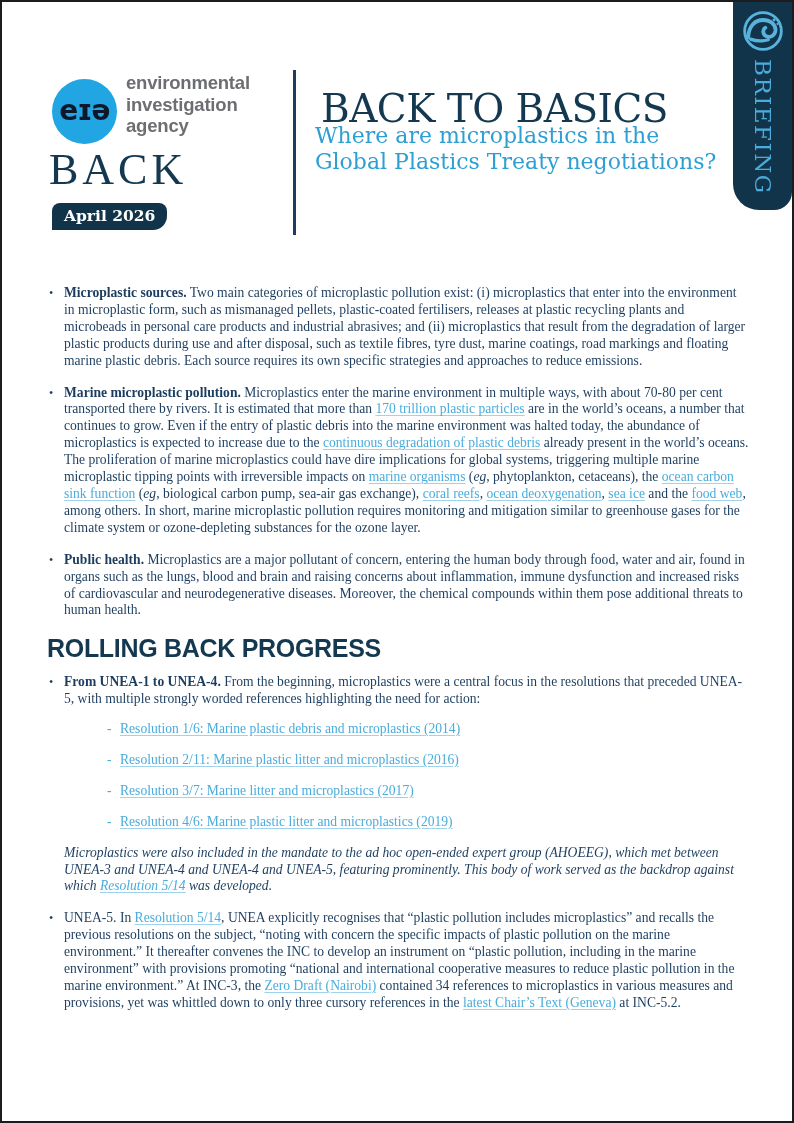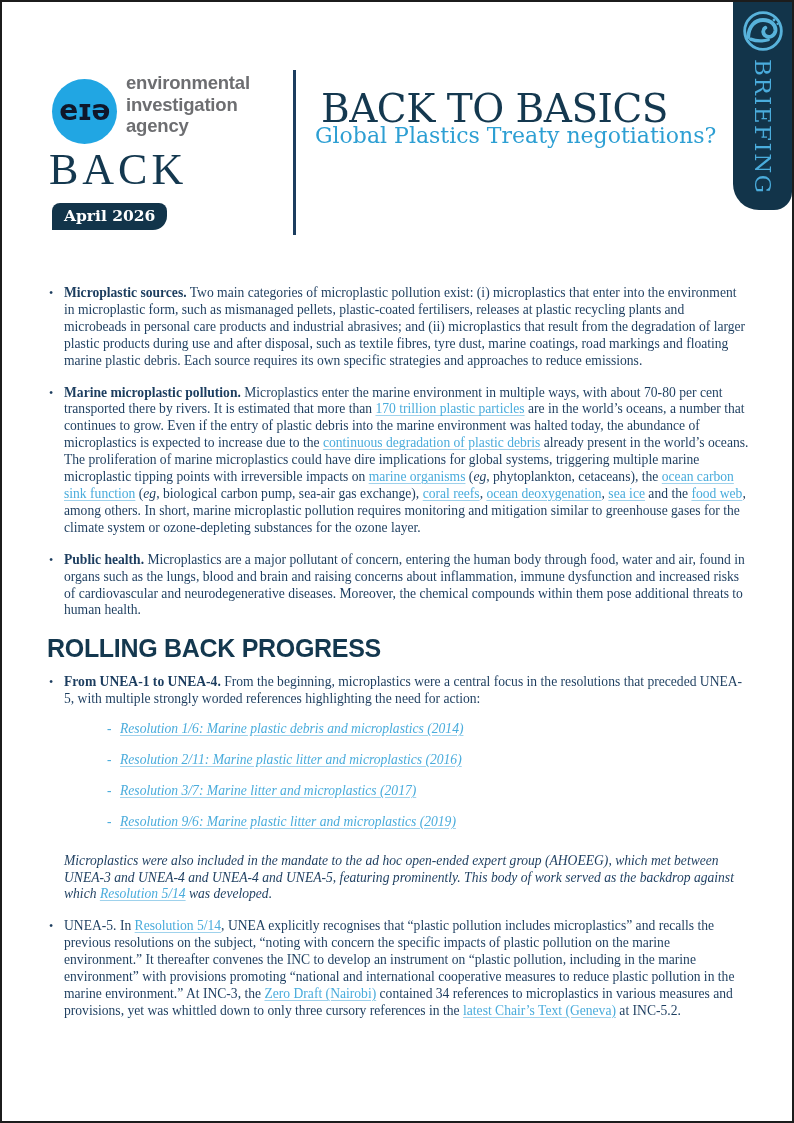--- a/index.html
+++ b/index.html
@@ -95,21 +95,21 @@
     text-decoration: underline;
     text-decoration-color: var(--link-underline, #9fd2ec);
     text-underline-offset: 2px;
   }
   h3.section-heading {
     font-family: Liberation Sans, sans-serif; font-weight: bold;
     font-size: 25px; letter-spacing: -0.3px;
     color: var(--navy-heading, #14384f);
     margin: 21px 0 17px 0;
   }
-  ul.res-list { list-style: none; margin: 13px 0 22px 43px; padding: 0; font-style: italic; }
+  ul.res-list { list-style: none; margin: 13px 0 14px 43px; padding: 0; }
   ul.res-list > li { position: relative; padding-left: 13px; margin-bottom: 14px; }
   ul.res-list > li::before {
     content: "-";
     position: absolute; left: 0; top: 0;
     color: var(--link-blue, #4aacdc);
   }
   .ahoeeg { margin: 2px 0 15px 17px; font-style: italic; }
 
   
   .wave-icon { display: block; }
@@ -128,20 +128,21 @@
       <div>investigation</div>
       <div>agency</div>
     </div>
     <div class="ocean">BACK</div>
     <div class="date-badge">April 2026</div>
 
     <div class="header-divider"></div>
 
     <h1 class="page-title">BACK TO BASICS</h1>
     <div class="page-subtitle">
+      <div>Where are microplastics in the</div>
       <div>Global Plastics Treaty negotiations?</div>
     </div>
 
     <div class="ribbon">
       <svg class="wave-icon" width="42" height="42" viewBox="0 0 44 44" aria-hidden="true">
         <circle cx="22" cy="22" r="19.2" fill="none" stroke="#58b2db" stroke-width="3"></circle>
         <path d="M6.5 28.5 C7 17 13.5 10.5 22 10.5 C30.5 10.5 35.8 16 35 22 C34.2 27 29.2 29.4 25.2 27.4 C21.6 25.5 21.2 20.6 24.4 18.6" fill="none" stroke="#58b2db" stroke-width="4" stroke-linecap="round"></path>
         <path d="M9 30.5 C14.5 32.6 21 33 27.5 31.2" fill="none" stroke="#58b2db" stroke-width="3.4" stroke-linecap="round"></path>
         <circle cx="33.5" cy="10.5" r="1.5" fill="#58b2db"></circle>
         <circle cx="37.3" cy="14.6" r="1.2" fill="#58b2db"></circle>
@@ -159,21 +160,21 @@
 
     <h3 class="section-heading">ROLLING BACK PROGRESS</h3>
 
     <ul class="bullets">
       <li>
         <span><span class="bold">From UNEA-1 to UNEA-4.</span><span class="plain"> From the beginning, microplastics were a central focus in the resolutions that preceded UNEA-5, with multiple strongly worded references highlighting the need for action:</span></span>
         <ul class="res-list">
           <li><a href="#" class="lnk">Resolution 1/6: Marine plastic debris and microplastics (2014)</a></li>
           <li><a href="#" class="lnk">Resolution 2/11: Marine plastic litter and microplastics (2016)</a></li>
           <li><a href="#" class="lnk">Resolution 3/7: Marine litter and microplastics (2017)</a></li>
-          <li><a href="#" class="lnk">Resolution 9/6: Marine plastic litter and microplastics (2019)</a></li>
+          <li><a href="#" class="lnk">Resolution 4/6: Marine plastic litter and microplastics (2019)</a></li>
         </ul>
         <div class="ahoeeg" style="margin-left:0;"><span class="plain">Microplastics were also included in the mandate to the ad hoc open-ended expert group (AHOEEG), which met between UNEA-3 and UNEA-4 and UNEA-4 and UNEA-5, featuring prominently. This body of work served as the backdrop against which </span><a href="#" class="lnk">Resolution 5/14</a><span class="plain"> was developed.</span></div>
       </li>
       <li><span class="plain">UNEA-5. In </span><a href="#" class="lnk">Resolution 5/14</a><span class="plain">, UNEA explicitly recognises that “plastic pollution includes microplastics” and recalls the previous resolutions on the subject, “noting with concern the specific impacts of plastic pollution on the marine environment.” It thereafter convenes the INC to develop an instrument on “plastic pollution, including in the marine environment” with provisions promoting “national and international cooperative measures to reduce plastic pollution in the marine environment.” At INC-3, the </span><a href="#" class="lnk">Zero Draft (Nairobi)</a><span class="plain"> contained 34 references to microplastics in various measures and provisions, yet was whittled down to only three cursory references in the </span><a href="#" class="lnk">latest Chair’s Text (Geneva)</a><span class="plain"> at INC-5.2.</span></li>
     </ul>
   </main>
 
 </div>
 
 </body></html>

